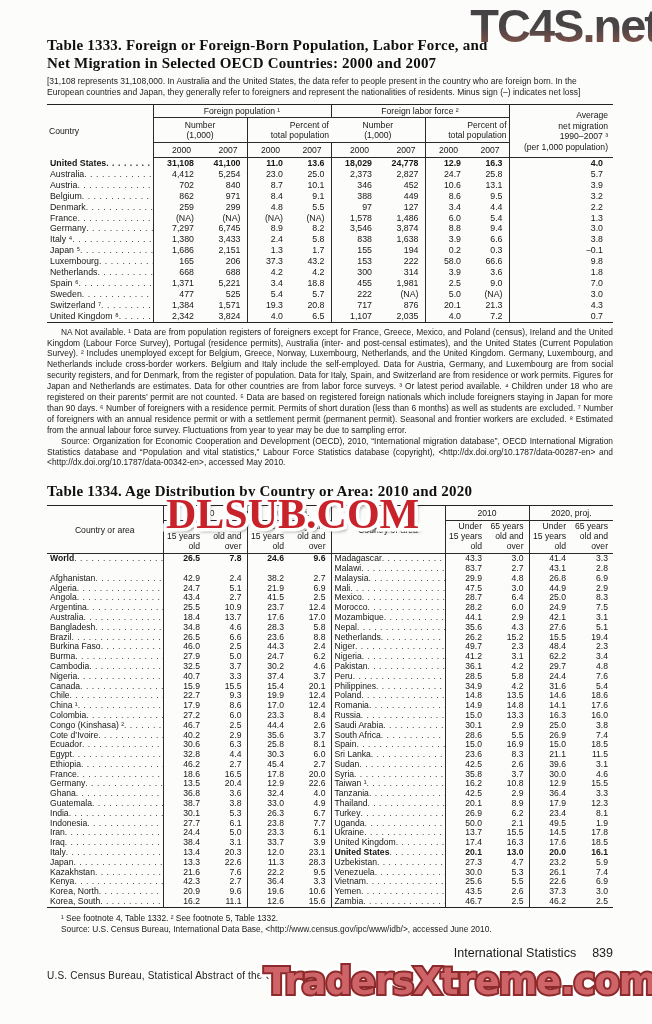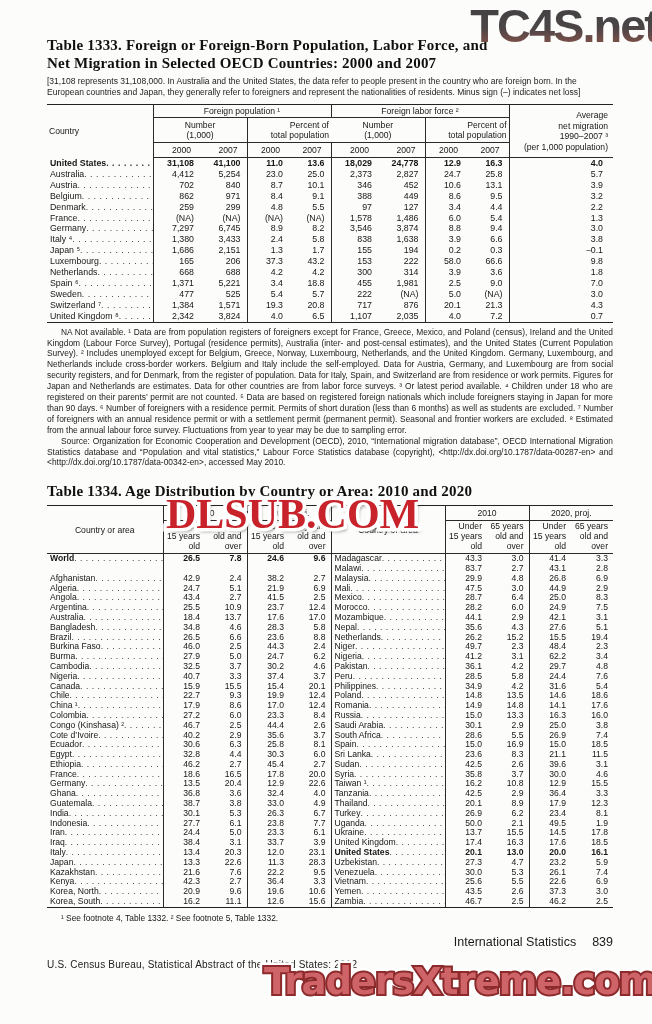--- a/index.html
+++ b/index.html
@@ -1249,20 +1249,21 @@
           </td>
           <td class="num r0">46.7</td>
           <td class="num r1">2.5</td>
           <td class="num r2">46.2</td>
           <td class="num r3">2.5</td>
         </tr>
       </tbody>
   </table>
 
   <div class="fn-line">¹ See footnote 4, Table 1332. ² See footnote 5, Table 1332.</div>
+  <div class="fn" style="text-indent:14px">Source: U.S. Census Bureau, International Data Base, &lt;http://www.census.gov/ipc/www/idb/&gt;, accessed June 2010.</div>
 
   <div class="page-head">
     <span>International Statistics</span>
     <span>839</span>
   </div>
   <div class="credit">U.S. Census Bureau, Statistical Abstract of the United States: 2012</div>
 
 </div>
 
 <div class="wm-mid">

